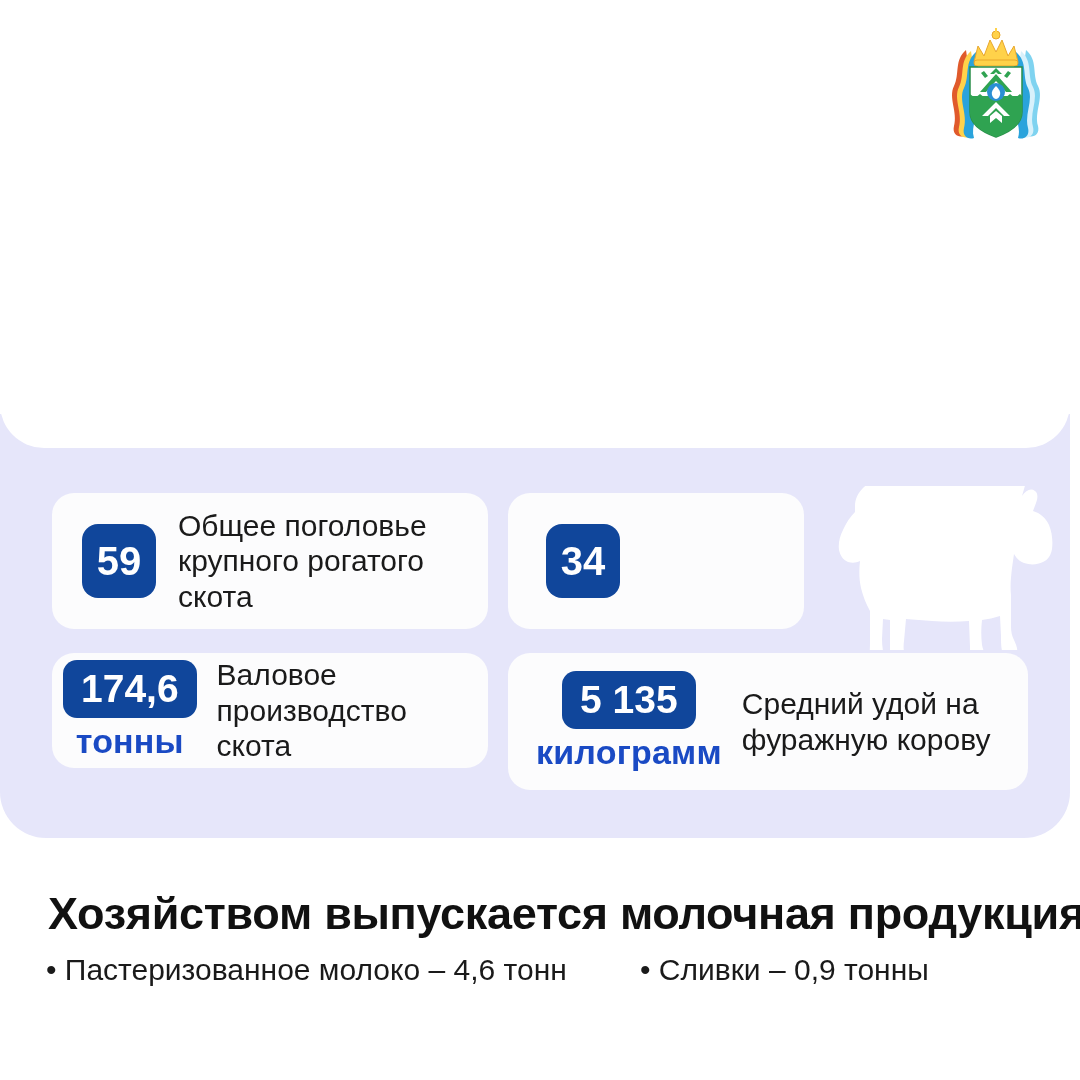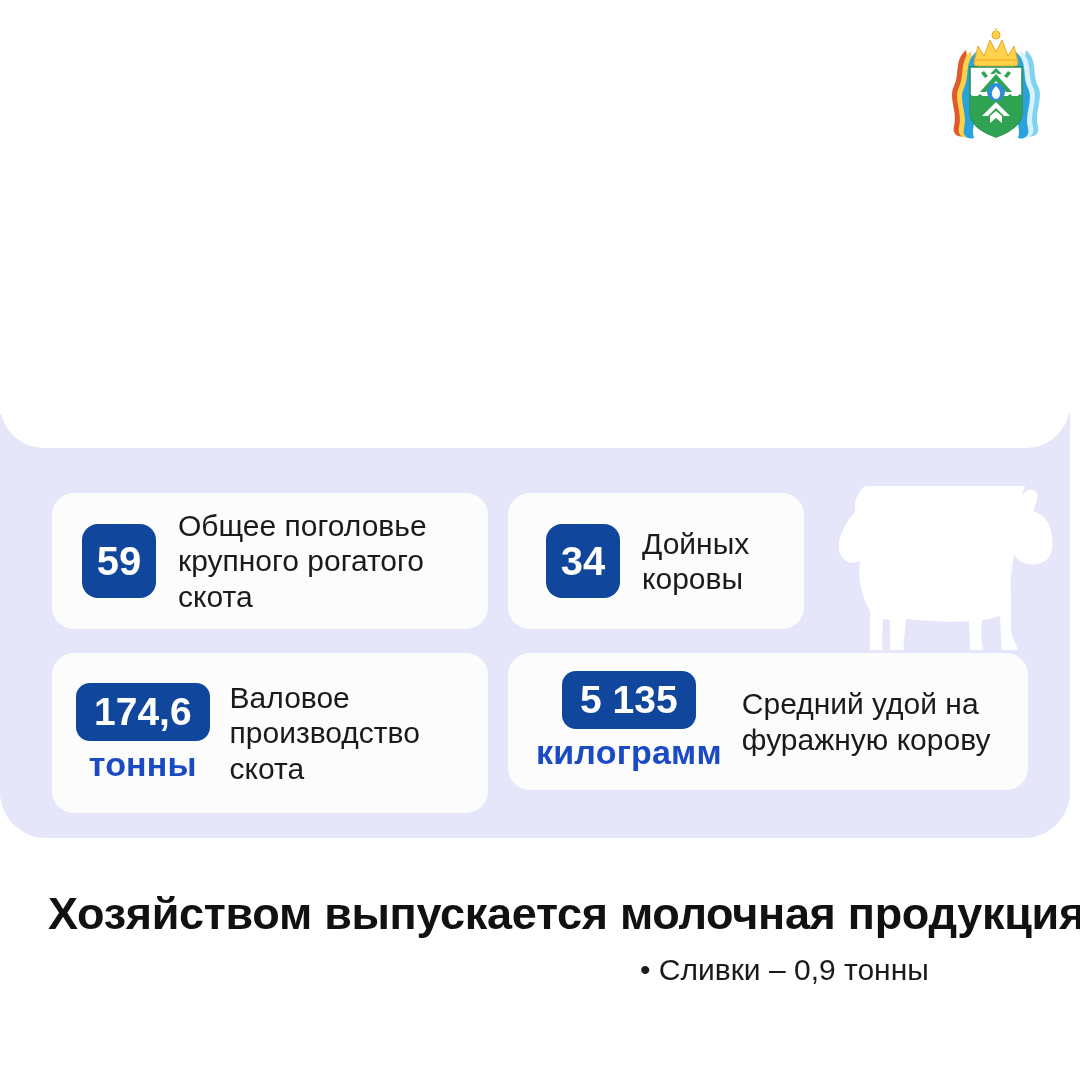--- a/index.html
+++ b/index.html
@@ -103,21 +103,21 @@
     position: absolute;
     background: #FCFCFD;
     border-radius: 22px;
     display: flex;
     align-items: center;
     z-index: 4;
     box-sizing: border-box;
   }
   .card-1 { left: 52px;  top: 493px; width: 436px; height: 136px; padding-left: 30px; }
   .card-2 { left: 508px; top: 493px; width: 296px; height: 136px; padding-left: 38px; }
-  .card-3 { left: 52px;  top: 653px; width: 436px; height: 160px; padding-left: 24px; }
+  .card-3 { left: 52px;  top: 653px; width: 436px; height: 115px; padding-left: 11px; }
   .card-4 { left: 508px; top: 653px; width: 520px; height: 137px; padding-left: 28px; justify-content: space-between; }
 
   .badge-wrap {
     display: flex;
     flex-direction: column;
     align-items: center;
     flex: 0 0 auto;
   }
   .badge {
     background: #10469B;
@@ -203,21 +203,20 @@
   <div class="badge-wrap">
     <div class="badge badge-square">59</div>
   </div>
   <div class="card-label">Общее поголовье крупного рогатого скота</div>
 </div>
 
 <div class="card card-2">
   <div class="badge-wrap">
     <div class="badge badge-square">34</div>
   </div>
-  <div class="card-label">Дойных коровы</div>
 </div>
 
 <div class="card card-3">
   <div class="badge-wrap">
     <div class="badge badge-pill">174,6</div>
     <div class="badge-unit">тонны</div>
   </div>
   <div class="card-label">Валовое производство скота</div>
 </div>
 
@@ -269,17 +268,18 @@
   </svg>
 </div>
 
 <div class="title-pill title-pill-1">Молочное животноводство</div>
 <div class="title-pill title-pill-2">и производство молочной продукции</div>
 <div class="subtitle">Основные производственные показатели предприятия в молочном животноводстве за 2024 год:</div>
 
 <div class="bottom-heading">Хозяйством выпускается молочная продукция</div>
 
 <div class="bullets bullets-left">
+  <div class="bullet">• Пастеризованное молоко – 4,6 тонн</div>
 </div>
 
 <div class="bullets bullets-right">
   <div class="bullet">• Сливки – 0,9 тонны</div>
 </div>
 
 </body></html>

